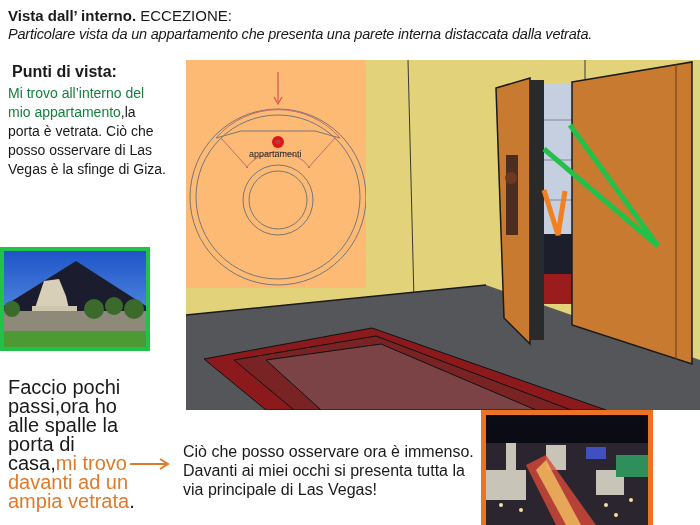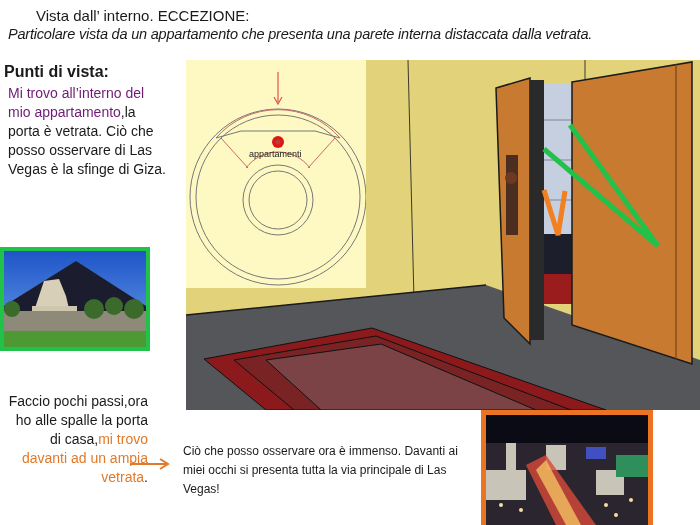--- a/index.html
+++ b/index.html
@@ -1,31 +1,31 @@
 <!DOCTYPE html>
 <html><head>
 <meta charset="utf-8">
 <style>
   html, body { margin:0; padding:0; }
   body { width:700px; height:525px; position:relative; overflow:hidden; background:#ffffff; font-family:"Liberation Sans", sans-serif; color:#1a1a1a; }
   .abs { position:absolute; }
   .title-line { left:8px; top:6px; font-size:15px; line-height:19px; white-space:nowrap; }
-  .title-line b { font-weight:normal;margin-left:28px; }
+  .title-line b { font-weight:bold; }
   .subtitle { left:8px; top:25px; font-size:14.5px; line-height:19px; white-space:nowrap; letter-spacing:-0.2px;font-style:italic; }
-  .pov-head { left:4px; top:63px; font-size:16px; font-weight:bold; }
+  .pov-head { left:12px; top:63px; font-size:16px; font-weight:bold; }
   .pov-text { left:8px; top:84px; width:160px; font-size:14px; line-height:19px; }
-  .green { color:#701a75; }
+  .green { color:#15803d; }
   .orange { color:#e07a2a; }
   .sphinx-frame { left:0px; top:247px; width:150px; height:104px; border:4px solid #22c14a; box-sizing:border-box; overflow:hidden; }
-  .step-text { left:8px; top:392px; width:140px; font-size:14px; line-height:19px;text-align:right; }
+  .step-text { left:8px; top:378px; width:140px; font-size:20px; line-height:19px; }
   .arrow-right { left:130px; top:458px; }
-  .desc-text { left:183px; top:442px; width:300px; font-size:12px; line-height:19px; }
+  .desc-text { left:183px; top:442px; width:300px; font-size:16px; line-height:19px; }
   .vegas-frame { left:481px; top:410px; width:172px; height:115px; border:5px solid #ea7422; border-bottom:none; box-sizing:border-box; overflow:hidden; }
   .scene { left:186px; top:60px; width:514px; height:350px; overflow:hidden; }
-  .diagram { left:186px; top:60px; width:180px; height:228px; background:#fef9c3; }
+  .diagram { left:186px; top:60px; width:180px; height:228px; background:#fdba74; }
 </style>
 </head>
 <body>
 
 <div class="abs title-line">
   <b>Vista dall’ interno.</b><span> ECCEZIONE:</span>
 </div>
 <div class="abs subtitle">Particolare vista da un appartamento che presenta una parete interna distaccata dalla vetrata.</div>
 
 <div class="abs pov-head">Punti di vista:</div>

